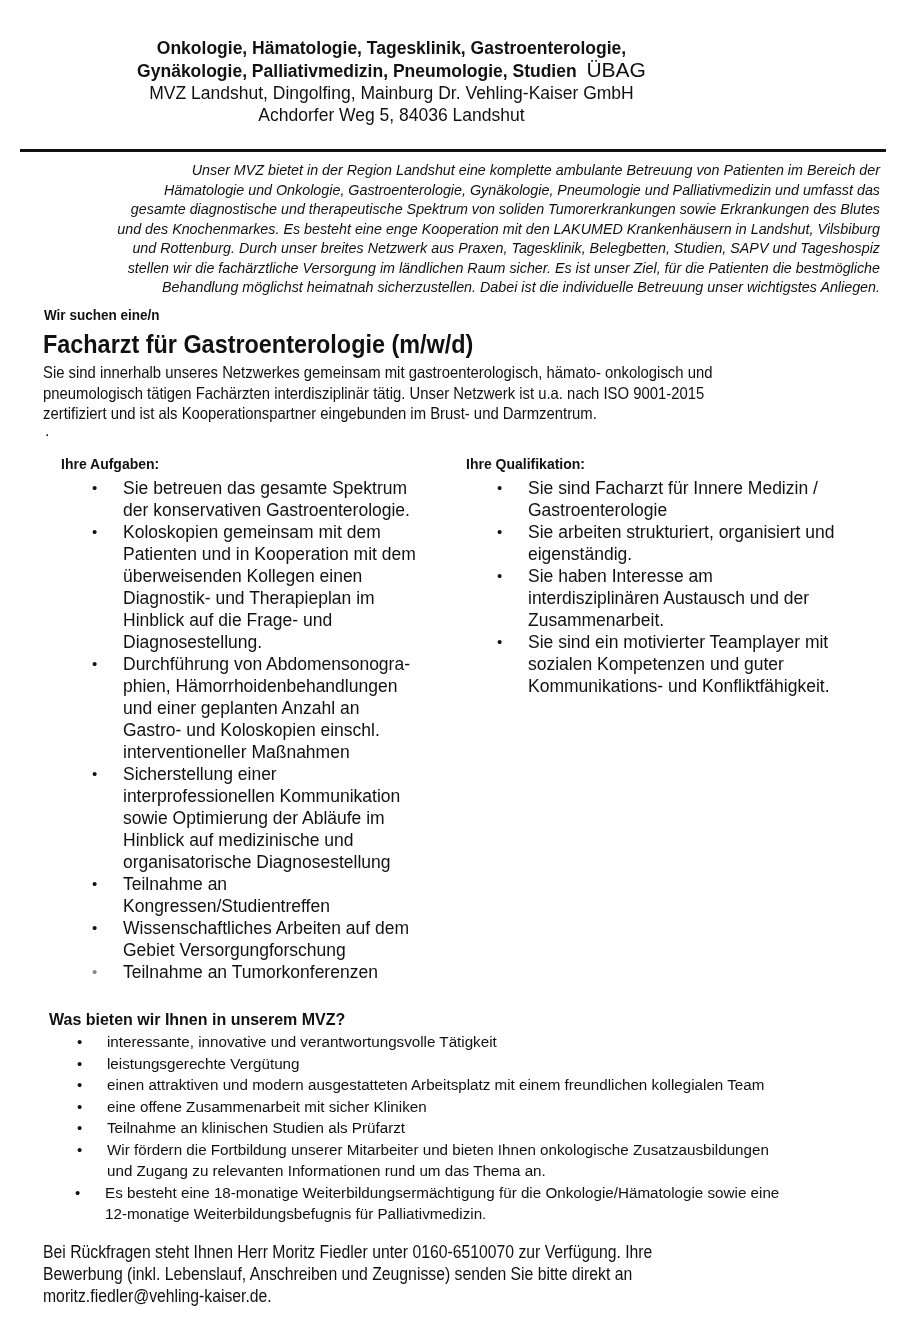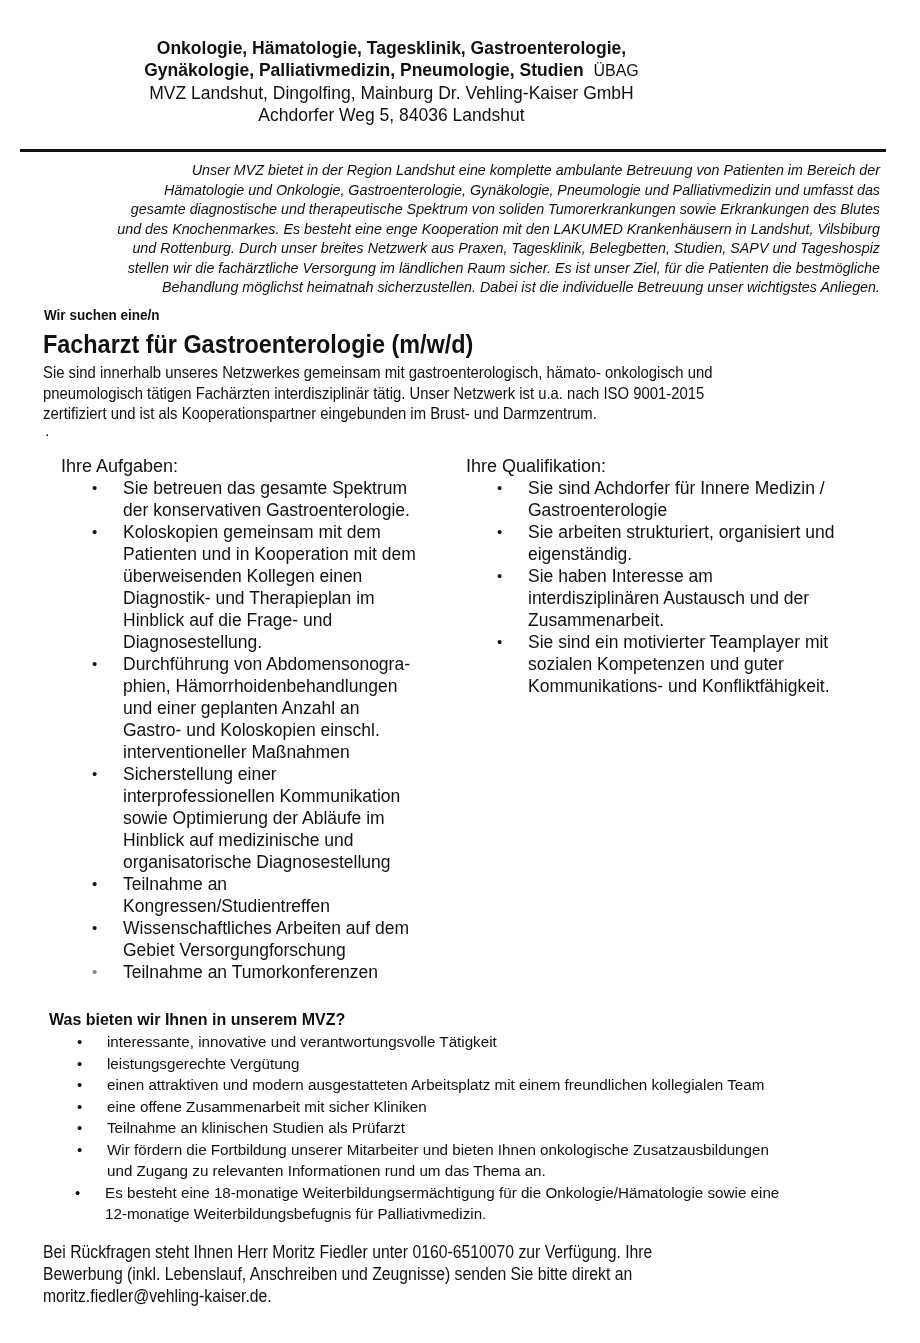--- a/index.html
+++ b/index.html
@@ -5,21 +5,21 @@
     html, body { margin: 0; padding: 0; background: #ffffff; }
     body {
       width: 920px; height: 1343px; position: relative; overflow: hidden;
       font-family: "Liberation Sans", sans-serif; color: #111111;
     }
     .header {
       position: absolute; left: 0; top: 37px; width: 783px; text-align: center;
       font-size: 17.5px; line-height: 22px;
     }
     .header .bold { font-weight: bold; }
-    .header .tag { font-weight: normal; font-size: 16px; }
+    .header .tag { font-weight: normal; font-size: 21px; }
     .rule {
       position: absolute; left: 20px; top: 149px; width: 866px; height: 3px; background: #111;
     }
     .intro {
       position: absolute; left: 40px; top: 161px; width: 840px; text-align: right;
       font-style: italic; font-size: 14.3px; line-height: 19.5px;
     }
     .seeking {
       position: absolute; left: 44px; top: 306px; font-size: 15px; font-weight: bold;
       transform: scaleX(0.9); transform-origin: left top;
@@ -27,21 +27,21 @@
     .title {
       position: absolute; left: 43px; top: 329px; font-size: 26px; font-weight: bold;
       transform: scaleX(0.9); transform-origin: left top; white-space: nowrap;
     }
     .desc {
       position: absolute; left: 43px; top: 362px; width: 900px; font-size: 16.5px; line-height: 20.5px;
       transform: scaleX(0.9); transform-origin: left top;
     }
     .dot { position: absolute; left: 45px; top: 422px; font-size: 16px; }
     .col-head {
-      position: absolute; font-weight: normal; font-size: 18px;
+      position: absolute; font-weight: bold; font-size: 14px;
     }
     ul.blist { list-style: none; margin: 0; padding: 0; position: absolute; }
     ul.blist li { position: relative; }
     ul.blist li .bul {
       position: absolute; font-size: 15px;
     }
     .col ul.blist li { font-size: 17.5px; line-height: 22px; }
     .left-head { left: 61px; top: 456px; }
     .left-list { left: 123px; top: 477px; width: 340px; }
     .left-list li .bul { left: -31px; top: 0; }
@@ -141,21 +141,21 @@
       <div>Teilnahme an Tumorkonferenzen</div>
     </li>
   </ul>
 </div>
 
 <div class="col">
   <div class="col-head right-head">Ihre Qualifikation:</div>
   <ul class="blist right-list">
     <li>
         <span class="bul">•</span>
-      <div>Sie sind Achdorfer für Innere Medizin /</div>
+      <div>Sie sind Facharzt für Innere Medizin /</div>
       <div>Gastroenterologie</div>
     </li>
     <li>
         <span class="bul">•</span>
       <div>Sie arbeiten strukturiert, organisiert und</div>
       <div>eigenständig.</div>
     </li>
     <li>
         <span class="bul">•</span>
       <div>Sie haben Interesse am</div>

